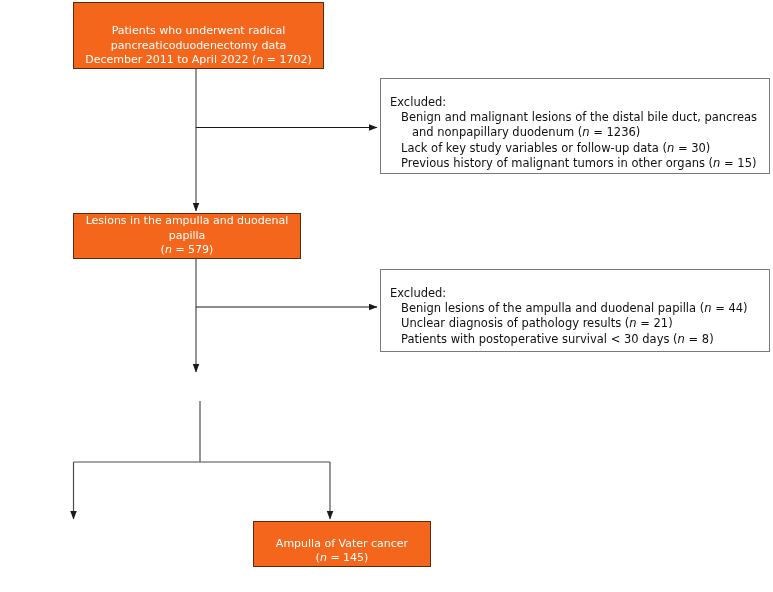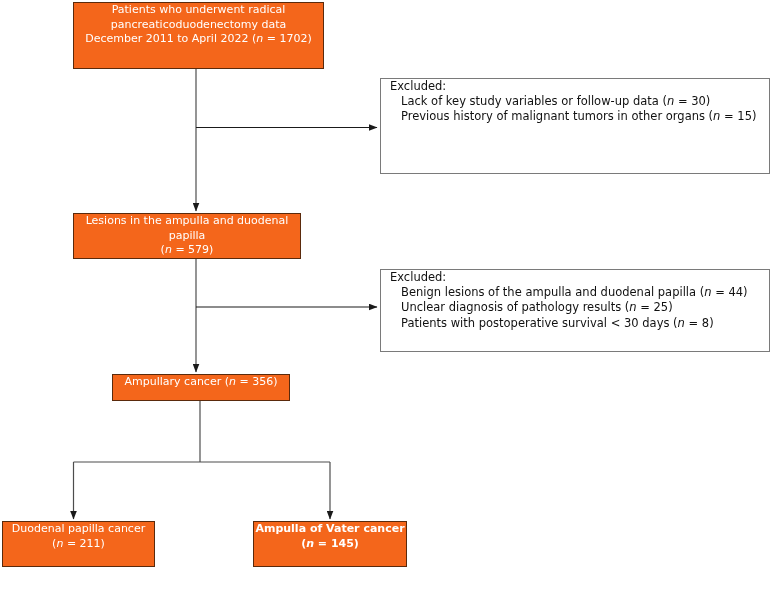--- a/index.html
+++ b/index.html
@@ -17,39 +17,39 @@
   #flow-root {
     position: absolute;
     left: 0; top: 0;
     width: 773px;
     height: 592px;
   }
   .node {
     position: absolute;
     box-sizing: border-box;
     display: flex;
-    align-items: flex-start;
+    align-items: flex-end;
     justify-content: center;
     text-align: center;
     line-height: 1.32;
   }
   .node-orange {
     background: #F4661B;
     border: 1px solid #5a2a0c;
     color: #ffffff;
     font-size: 11px;
   }
   .node-white {
     background: #ffffff;
     border: 1px solid #7a7a7a;
     color: #111111;
     font-size: 11.5px;
     justify-content: flex-start;
     text-align: left;
-    padding: 0 8px 6px 9px;
+    padding: 16px 8px 6px 9px;
     align-items: flex-start;
   }
   .node-inner {
     width: 100%;
   }
   .excl-line {
     white-space: normal;
   }
   .excl-indent {
     padding-left: 11px;
@@ -99,20 +99,23 @@
       <div>
         <span>December 2011 to April 2022 (</span><em class="n">n</em><span> = 1702)</span>
       </div>
     </div>
   </div>
 
   <div class="node node-white" style="left:380px; top:78px; width:390px; height:96px;">
     <div class="node-inner">
       <div class="excl-line excl-head">Excluded:</div>
       <div class="excl-line excl-indent">
+        <span>Benign and malignant lesions of the distal bile duct, pancreas and nonpapillary duodenum (</span><em class="n">n</em><span> = 1236)</span>
+      </div>
+      <div class="excl-line excl-indent">
         <span>Lack of key study variables or follow-up data (</span><em class="n">n</em><span> = 30)</span>
       </div>
       <div class="excl-line excl-indent">
         <span>Previous history of malignant tumors in  other organs (</span><em class="n">n</em><span> = 15)</span>
       </div>
     </div>
   </div>
 
   <div class="node node-orange" style="left:73px; top:213px; width:228px; height:46px;">
     <div class="node-inner">
@@ -123,46 +126,31 @@
     </div>
   </div>
 
   <div class="node node-white" style="left:380px; top:269px; width:390px; height:83px;">
     <div class="node-inner">
       <div class="excl-line excl-head">Excluded:</div>
       <div class="excl-line excl-indent">
         <span>Benign lesions of the ampulla and duodenal papilla (</span><em class="n">n</em><span> = 44)</span>
       </div>
       <div class="excl-line excl-indent">
-        <span>Unclear diagnosis of pathology results (</span><em class="n">n</em><span> = 25)</span>
+        <span>Unclear diagnosis of pathology results (</span><em class="n">n</em><span> = 21)</span>
       </div>
       <div class="excl-line excl-indent">
         <span>Patients with postoperative survival &lt; 30 days (</span><em class="n">n</em><span> = 8)</span>
       </div>
     </div>
   </div>
 
-  <div class="node node-orange" style="left:112px; top:374px; width:178px; height:27px;">
-    <div class="node-inner">
-      <div>
-        <span>Ampullary cancer (</span><em class="n">n</em><span> = 356)</span>
-      </div>
-    </div>
-  </div>
 
-  <div class="node node-orange" style="left:2px; top:521px; width:153px; height:46px;">
-    <div class="node-inner">
-      <div>Duodenal papilla cancer</div>
-      <div>
-        <span>(</span><em class="n">n</em><span> = 211)</span>
-      </div>
-    </div>
-  </div>
 
-  <div class="node node-orange" style="left:253px; top:521px; width:154px; height:46px;font-weight:bold;">
+  <div class="node node-orange" style="left:253px; top:521px; width:178px; height:46px;">
     <div class="node-inner">
       <div>Ampulla of Vater cancer</div>
       <div>
         <span>(</span><em class="n">n</em><span> = 145)</span>
       </div>
     </div>
   </div>
 
 </div>
 

